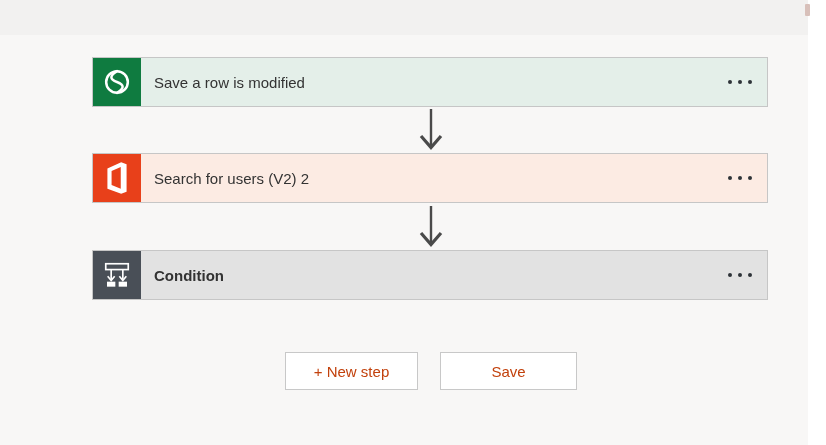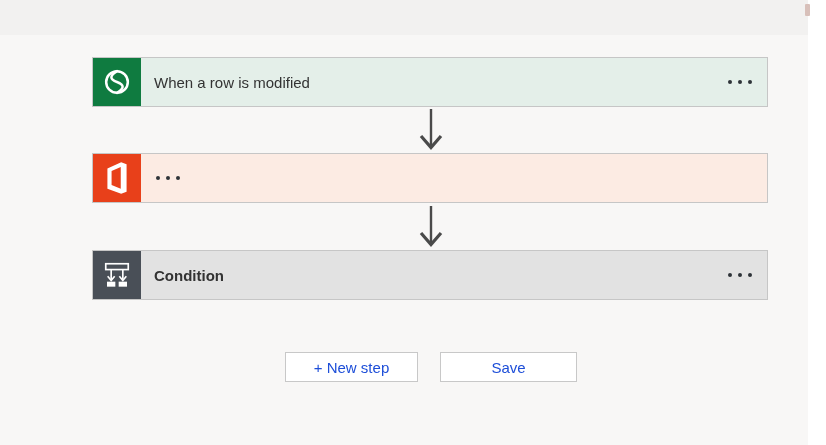--- a/index.html
+++ b/index.html
@@ -86,24 +86,24 @@
     left: 418px;
     width: 26px;
     height: 44px;
   }
   .connector.c1 { top: 108px; }
   .connector.c2 { top: 205px; }
   .connector svg { width: 26px; height: 44px; }
   .footer-btn {
     position: absolute;
     top: 352px;
-    height: 30px;
+    height: 38px;
     background: #ffffff;
     border: 1px solid #c8c8c8;
-    color: #1d4ed8;
+    color: #c2410c;
     font-size: 15px;
     font-family: "Liberation Sans", "DejaVu Sans", sans-serif;
     display: flex;
     align-items: center;
     justify-content: center;
     box-sizing: border-box;
     cursor: pointer;
   }
   .btn-new-step { left: 285px; width: 133px; }
   .btn-save     { left: 440px; width: 137px; }
@@ -114,21 +114,21 @@
 <div class="canvas" style="background-color: rgb(248, 247, 246);">
   <div class="top-band" style="background-color: rgb(242, 241, 240);"></div>
 
   <div class="step-card trigger" style="background-color: rgb(228, 239, 233);">
     <div class="icon-tile" style="background-color: rgb(15, 123, 64);">
       <svg viewBox="0 0 48 48" aria-hidden="true">
         <circle cx="24" cy="24" r="13" fill="none" stroke="#ffffff" stroke-width="3"></circle>
         <path d="M24 11 C 15 16.5, 15 20.5, 24 24 C 33 27.5, 33 31.5, 24 37" fill="none" stroke="#ffffff" stroke-width="3" stroke-linecap="round"></path>
       </svg>
     </div>
-    <span class="step-label">When a row is modified</span>
+    <span class="step-label">Save a row is modified</span>
     <div class="more-options">
       <i class="dot"></i>
       <i class="dot"></i>
       <i class="dot"></i>
     </div>
   </div>
 
   <div class="connector c1">
     <svg viewBox="0 0 26 44" aria-hidden="true">
       <line x1="13" y1="1" x2="13" y2="38" stroke="#4a4a4a" stroke-width="2.4"></line>
@@ -136,20 +136,21 @@
     </svg>
   </div>
 
   <div class="step-card action" style="background-color: rgb(252, 235, 227);">
     <div class="icon-tile" style="background-color: rgb(232, 64, 26);">
       <svg viewBox="0 0 48 48" aria-hidden="true">
         <path fill="#ffffff" fill-rule="evenodd" d="M29 5 L35.5 7.5 L35.5 40.5 L29 43 L12.5 37 L12.5 12.5 Z
              M17.5 15.6 L17.5 32.4 L28.5 37 L28.5 10.8 Z"></path>
       </svg>
     </div>
+    <span class="step-label">Search for users (V2) 2</span>
     <div class="more-options">
       <i class="dot"></i>
       <i class="dot"></i>
       <i class="dot"></i>
     </div>
   </div>
 
   <div class="connector c2">
     <svg viewBox="0 0 26 44" aria-hidden="true">
       <line x1="13" y1="1" x2="13" y2="38" stroke="#4a4a4a" stroke-width="2.4"></line>

